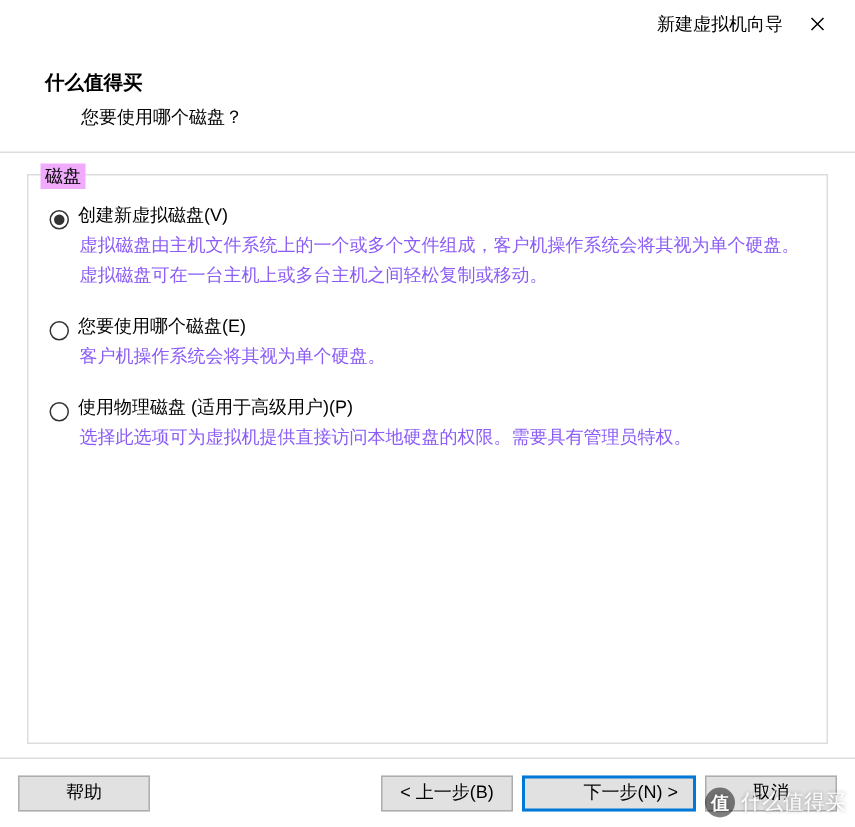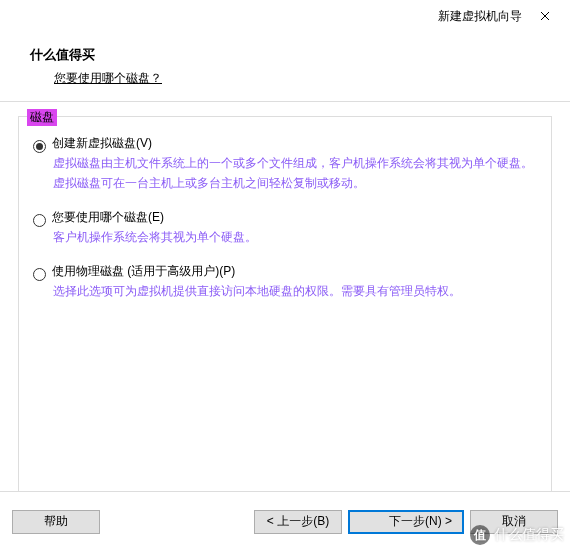--- a/index.html
+++ b/index.html
@@ -47,40 +47,39 @@
     border-bottom: 1px solid #ddd;
   }
   .header-area .heading {
     font-weight: bold;
     font-size: 13px;
     margin-bottom: 6px;
   }
   .header-area .subheading {
     font-size: 12px;
     margin-left: 24px;
-    text-decoration: underline;
   }
   .content {
     flex: 1;
     padding: 14px 18px 0 18px;
     box-sizing: border-box;
     overflow: hidden;
   }
   .groupbox {
     position: relative;
     border: 1px solid #ddd;
     padding: 16px 14px 8px 14px;
     height: 380px;
     box-sizing: border-box;
   }
   .groupbox .legend {
     position: absolute;
     top: -8px;
     left: 8px;
-    background: #d946ef;
+    background: #f0abfc;
     padding: 0 3px;
     font-size: 12px;
   }
   .radio-item {
     margin-bottom: 6px;
   }
   .radio-line {
     display: flex;
     align-items: flex-end;
     gap: 6px;
@@ -103,21 +102,21 @@
     height: 7px;
     background: #333;
     border-radius: 50%;
   }
   .radio-desc {
     margin: 0 0 14px 20px;
     line-height: 20px;
     color: #8b5cf6;
   }
   .footer {
-    height: 60px;
+    height: 46px;
     border-top: 1px solid #ddd;
     display: flex;
     align-items: center;
     padding: 0 12px;
     gap: 6px;
     box-sizing: border-box;
     position: relative;
   }
   .btn {
     min-width: 88px;

